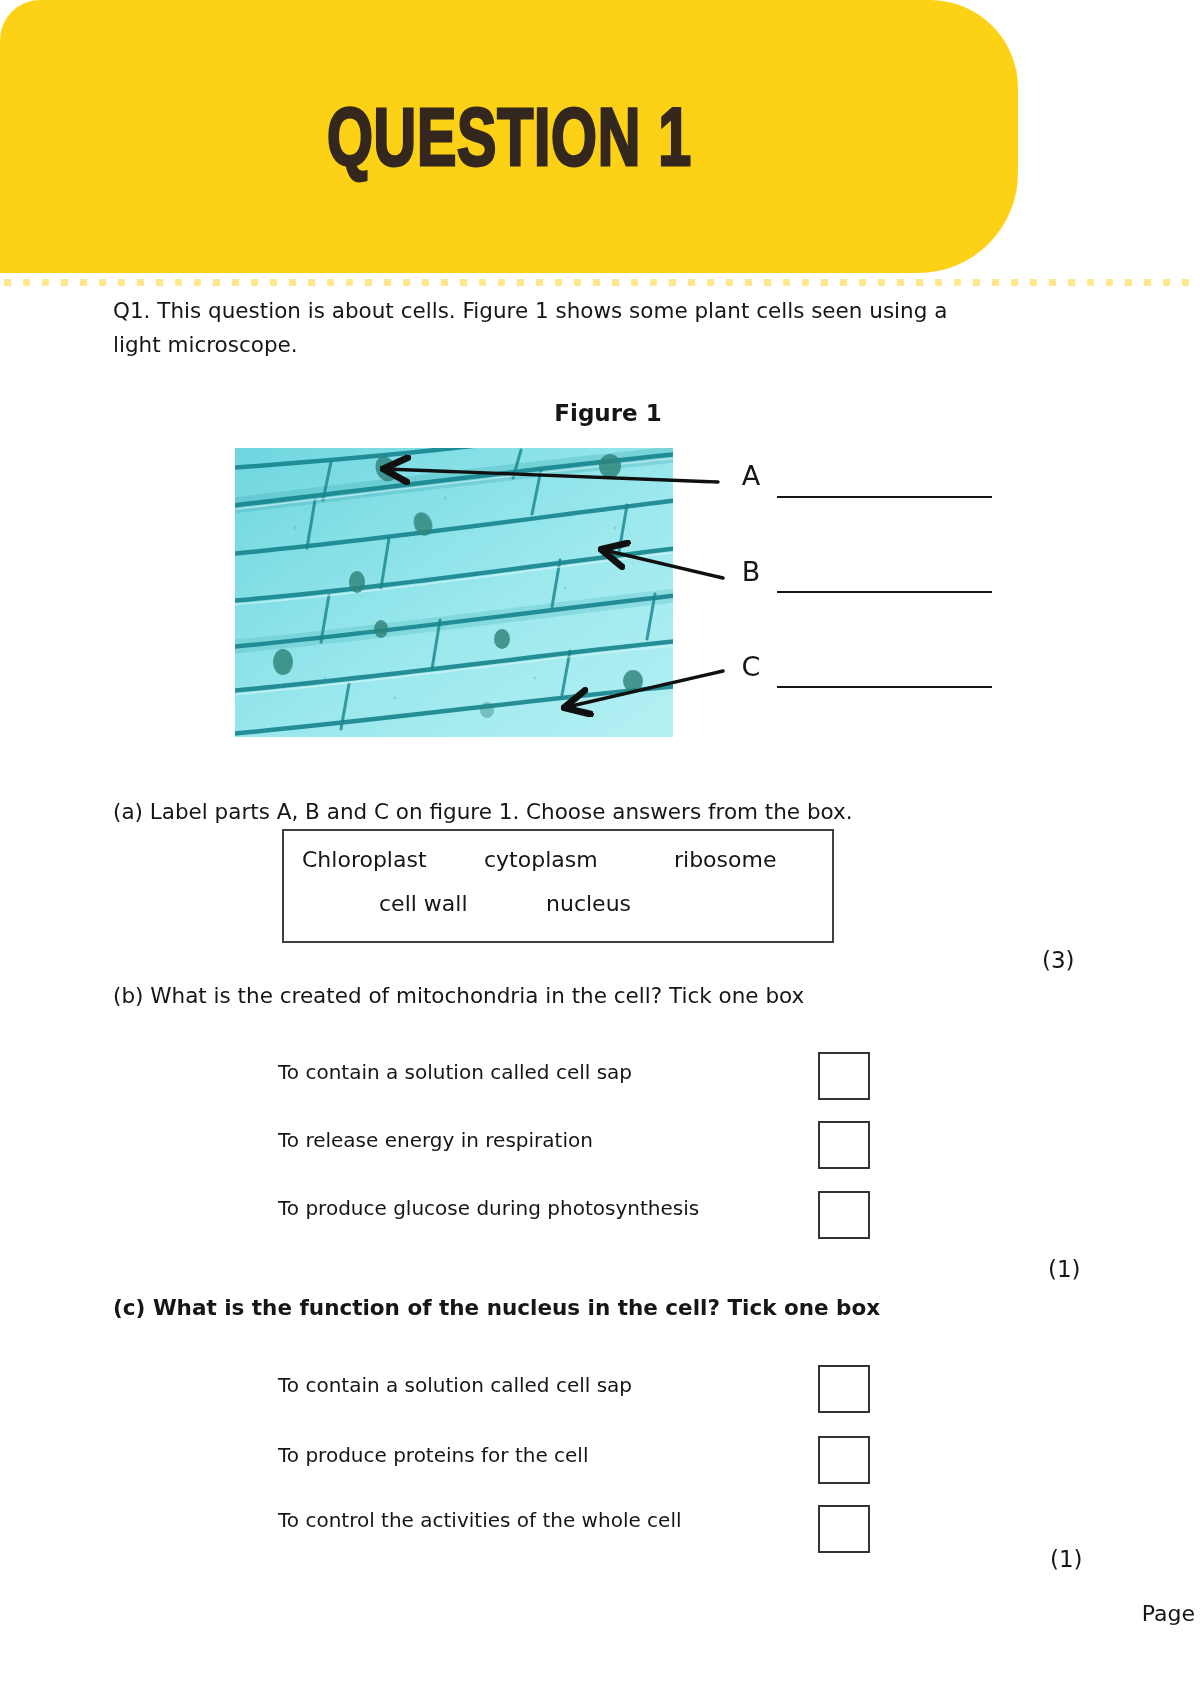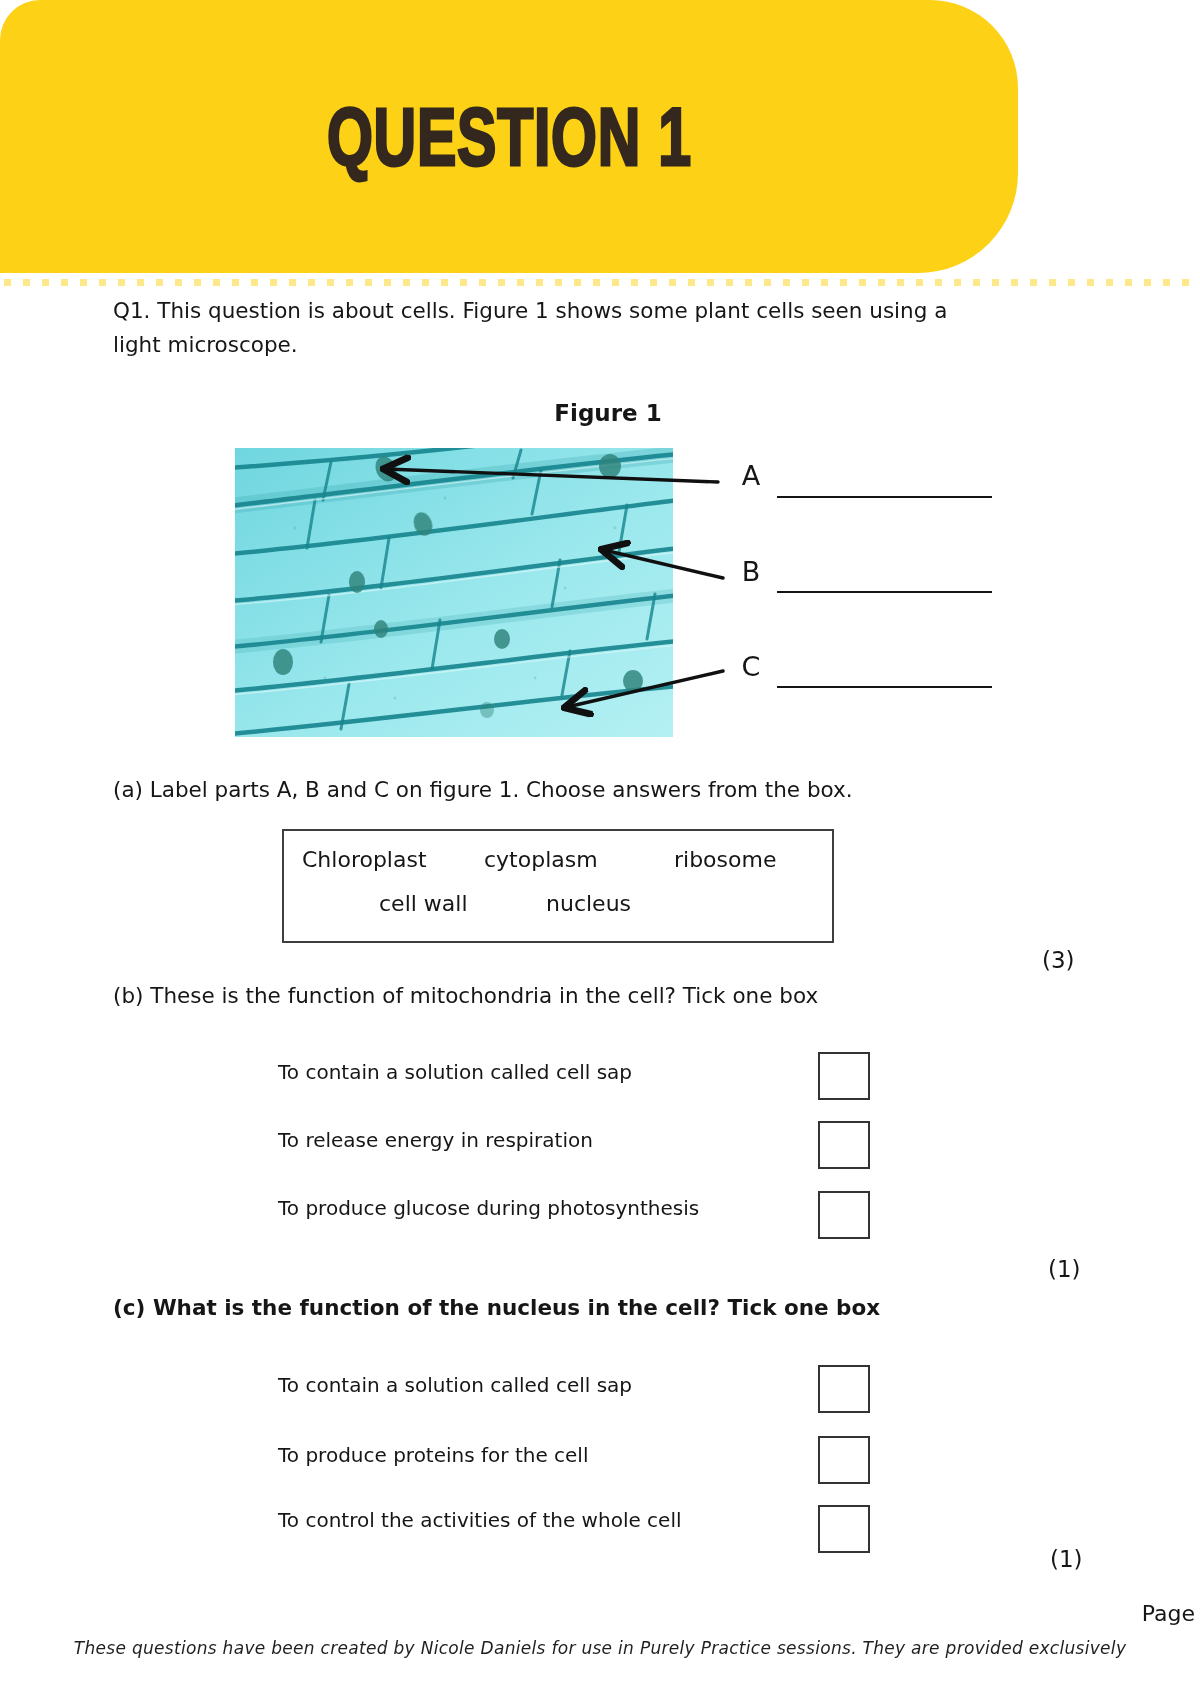--- a/index.html
+++ b/index.html
@@ -35,21 +35,21 @@
   .arrow-layer{left:200px;top:430px;width:600px;height:320px;pointer-events:none;}
   .fig-letter{font-size:27px;width:30px;text-align:center;}
   .letter-a{left:736px;top:460px;}
   .letter-b{left:736px;top:556px;}
   .letter-c{left:736px;top:651px;}
   .ans-line{left:777px;width:215px;height:2px;background:#141414;}
   .line-a{top:496px;} .line-b{top:591px;} .line-c{top:686px;}
 
   
   .prompt{left:113px;font-size:21.5px;white-space:nowrap;}
-  .prompt-a{top:777px;} .prompt-b{top:983px;} .prompt-c{top:1295px;font-weight:bold;}
+  .prompt-a{top:799px;} .prompt-b{top:983px;} .prompt-c{top:1295px;font-weight:bold;}
   .marks{font-size:23px;}
   .marks-a{left:1042px;top:947px;} .marks-b{left:1048px;top:1256px;} .marks-c{left:1050px;top:1546px;}
 
   
   .wordbox{left:282px;top:829px;width:548px;height:110px;border:2px solid #3e3e3e;background:#fff;}
   .wordbox span{position:absolute;font-size:22px;white-space:nowrap;text-align:center;}
   .w-chloroplast{left:18px;top:16px;}
   .w-cytoplasm{left:200px;top:16px;}
   .w-ribosome{left:390px;top:16px;}
   .w-cellwall{left:95px;top:60px;}
@@ -170,34 +170,33 @@
 <div class="abs prompt prompt-a">(a) Label parts A, B and C on figure 1. Choose answers from the box.</div>
 <div class="abs wordbox">
   <span class="w-chloroplast">Chloroplast</span>
   <span class="w-cytoplasm">cytoplasm</span>
   <span class="w-ribosome">ribosome</span>
   <span class="w-cellwall">cell wall</span>
   <span class="w-nucleus">nucleus</span>
 </div>
 <div class="abs marks marks-a">(3)</div>
 
-<div class="abs prompt prompt-b">(b) These is the function of mitochondria in the cell? Tick one box</div>
+<div class="abs prompt prompt-b">(b) What is the created of mitochondria in the cell? Tick one box</div>
 <div class="abs option-text ob1">To contain a solution called cell sap</div>
 <div class="abs option-text ob2">To release energy in respiration</div>
 <div class="abs option-text ob3">To produce glucose during photosynthesis</div>
 <div class="abs tickbox tb1"></div>
 <div class="abs tickbox tb2"></div>
 <div class="abs tickbox tb3"></div>
 <div class="abs marks marks-b">(1)</div>
 
 <div class="abs prompt prompt-c">(c) What is the function of the nucleus in the cell? Tick one box</div>
 <div class="abs option-text oc1">To contain a solution called cell sap</div>
 <div class="abs option-text oc2">To produce proteins for the cell</div>
 <div class="abs option-text oc3">To control the activities of the whole cell</div>
 <div class="abs tickbox tc1"></div>
 <div class="abs tickbox tc2"></div>
 <div class="abs tickbox tc3"></div>
 <div class="abs marks marks-c">(1)</div>
 
 <div class="abs page-num">Page 1</div>
 <div class="abs disclaimer">
-  <div>These questions have been created by Nicole Daniels for use in Purely Practice sessions. They are provided exclusively</div>
 </div>
 
 </body></html>

